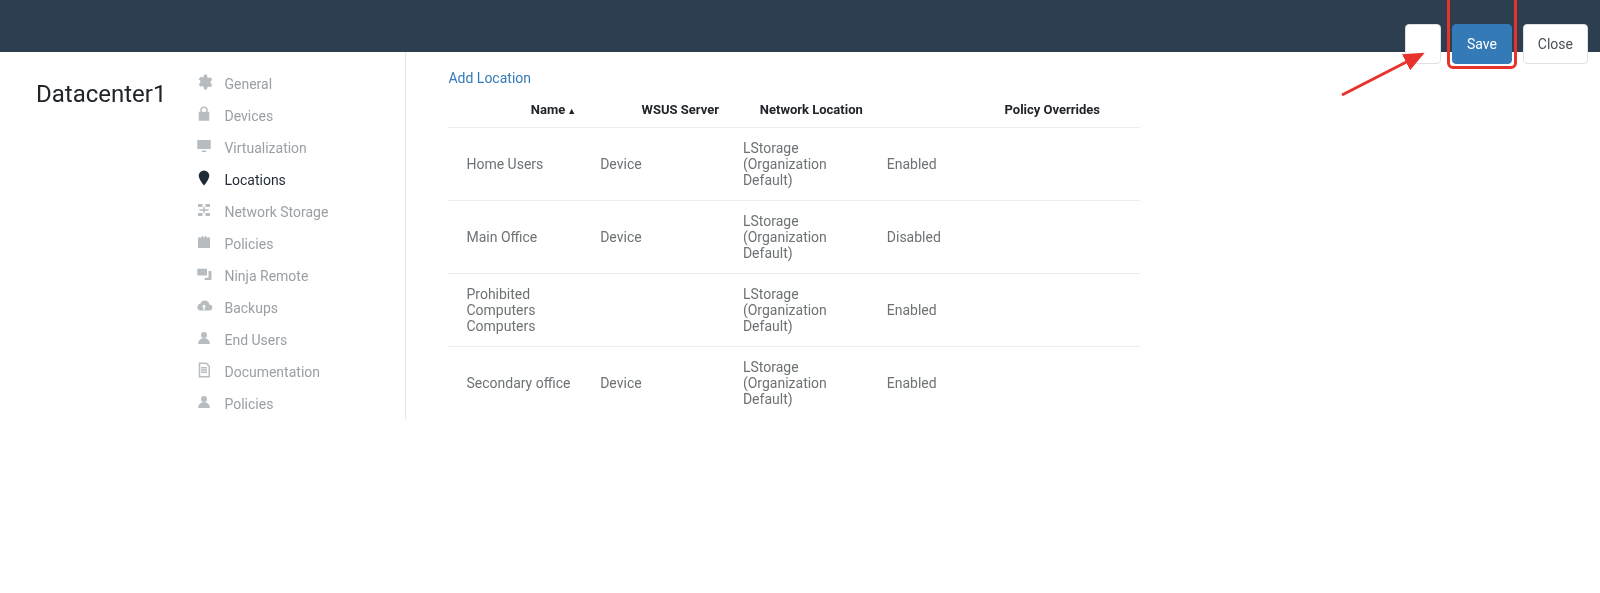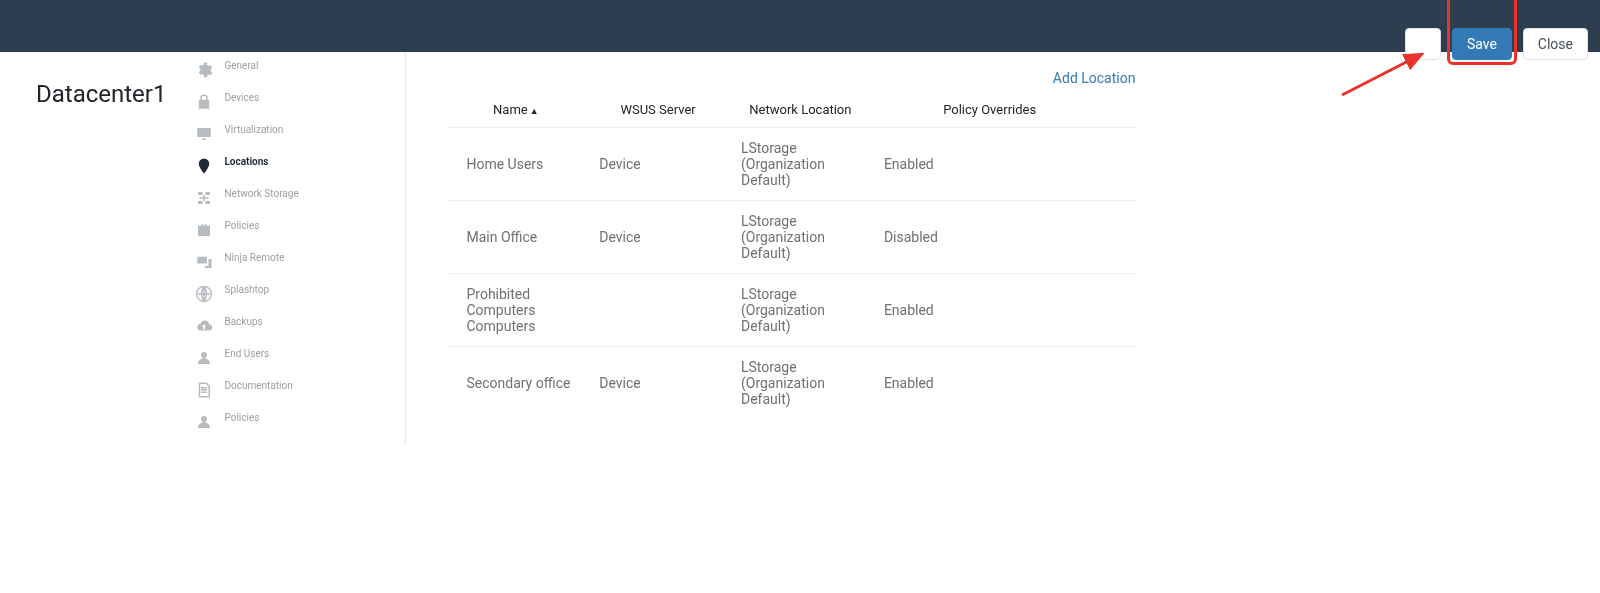--- a/index.html
+++ b/index.html
@@ -12,21 +12,21 @@
     .topbar {
       height: 52px;
       background: #2c3e50;
       display: flex;
       align-items: center;
       justify-content: flex-end;
       padding: 0 12px;
       gap: 6px;
     }
     .btn {
-      height: 32px;
+      height: 40px;
       border-radius: 4px;
       border: 1px solid #dee2e6;
       background: #fff;
       color: #495057;
       padding: 0 14px;
       font-size: 14px;
       cursor: pointer;
       display: inline-flex;
       align-items: center;
       justify-content: center;
@@ -63,60 +63,59 @@
       display: flex;
     }
     .sidebar {
       width: 240px;
       min-width: 240px;
       padding: 8px 0 0 28px;
       border-right: 1px solid #e7e7e7;
     }
     .sidebar-item {
       display: flex;
-      align-items: flex-start;
+      align-items: flex-end;
       height: 32px;
       gap: 10px;
       cursor: pointer;
       color: #9aa0a4;
-      font-size: 10px;
+      font-size: 14px;
     }
     .sidebar-item .icon {
       width: 20px;
       height: 20px;
       display: inline-flex;
       align-items: center;
       justify-content: center;
       flex-shrink: 0;
     }
     .sidebar-item svg { width: 18px; height: 18px; fill: #b7bcc0; }
-    .sidebar-item.active { color: #1f2a37; font-weight: 700; }
+    .sidebar-item.active { color: #1f2a37; font-weight: 400; }
     .sidebar-item.active svg { fill: #1f2a37; }
     .content {
       flex: 1;
       padding: 18px 42px 0 42px;
       position: relative;
     }
     .toolbar {
       display: flex;
-      justify-content: flex-end;
       padding-bottom: 6px;
     }
     .link {
       color: #337ab7;
       cursor: pointer;
       font-size: 14px;
     }
     table {
       width: 100%;
       border-collapse: collapse;
     }
     thead th {
-      text-align: center;
-      font-weight: 400;
+      text-align: right;
+      font-weight: 700;
       font-size: 13px;
       color: #212529;
       padding: 10px 16px 10px 8px;
     }
     thead th:first-child { padding-left: 8px; }
     .sort-caret {
       font-size: 9px;
       margin-left: 2px;
       vertical-align: middle;
     }
@@ -234,28 +233,20 @@
         <span class="icon">
             <svg viewBox="0 0 24 24">
               <path d="M3 5h13v9H3Zm15 3h4v12h-9v-3h5Z"></path>
             </svg>
           </span>
         <span>Ninja Remote</span>
       </div>
       <div class="sidebar-item">
         <span class="icon">
             <svg viewBox="0 0 24 24">
-              <path d="M12 2a10 10 0 1 0 0 20 10 10 0 0 0 0-20Zm0 2c1.6 0 3 3 3 8s-1.4 8-3 8-3-3-3-8 1.4-8 3-8Zm-8 8h16M12 4v16" fill="none" stroke="#b7bcc0" stroke-width="2"></path>
-            </svg>
-          </span>
-        <span>Splashtop</span>
-      </div>
-      <div class="sidebar-item">
-        <span class="icon">
-            <svg viewBox="0 0 24 24">
               <path d="M19 18a4 4 0 0 0 0-8 6 6 0 0 0-11.6-1.5A5 5 0 0 0 6 18Zm-7-8 3 3h-2v4h-2v-4H9Z"></path>
             </svg>
           </span>
         <span>Backups</span>
       </div>
       <div class="sidebar-item">
         <span class="icon">
             <svg viewBox="0 0 24 24">
               <path d="M12 12a4 4 0 1 0 0-8 4 4 0 0 0 0 8Zm-8 8a8 8 0 0 1 16 0Z"></path>
             </svg>

